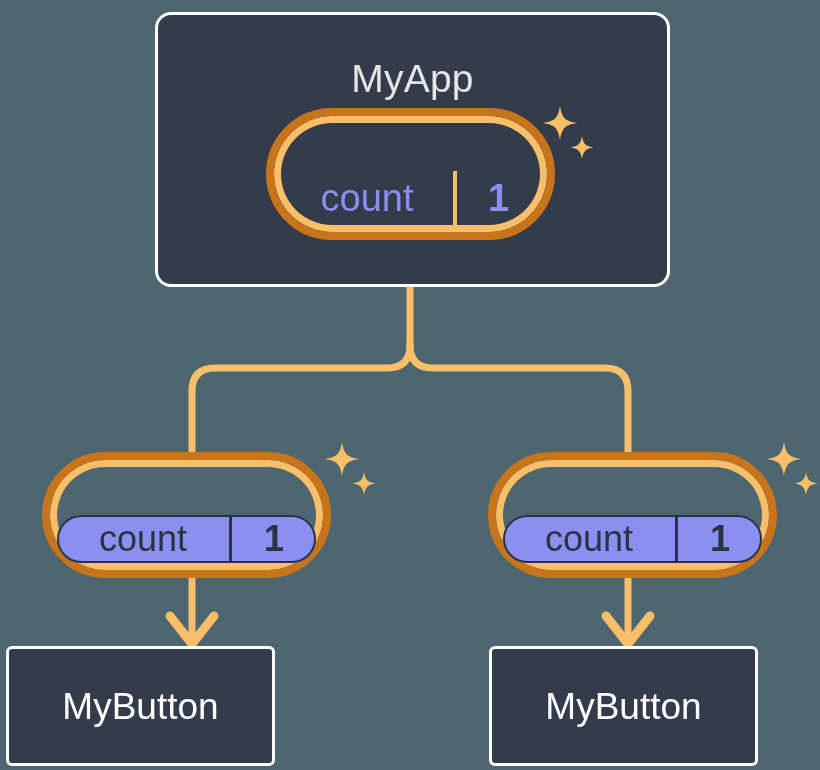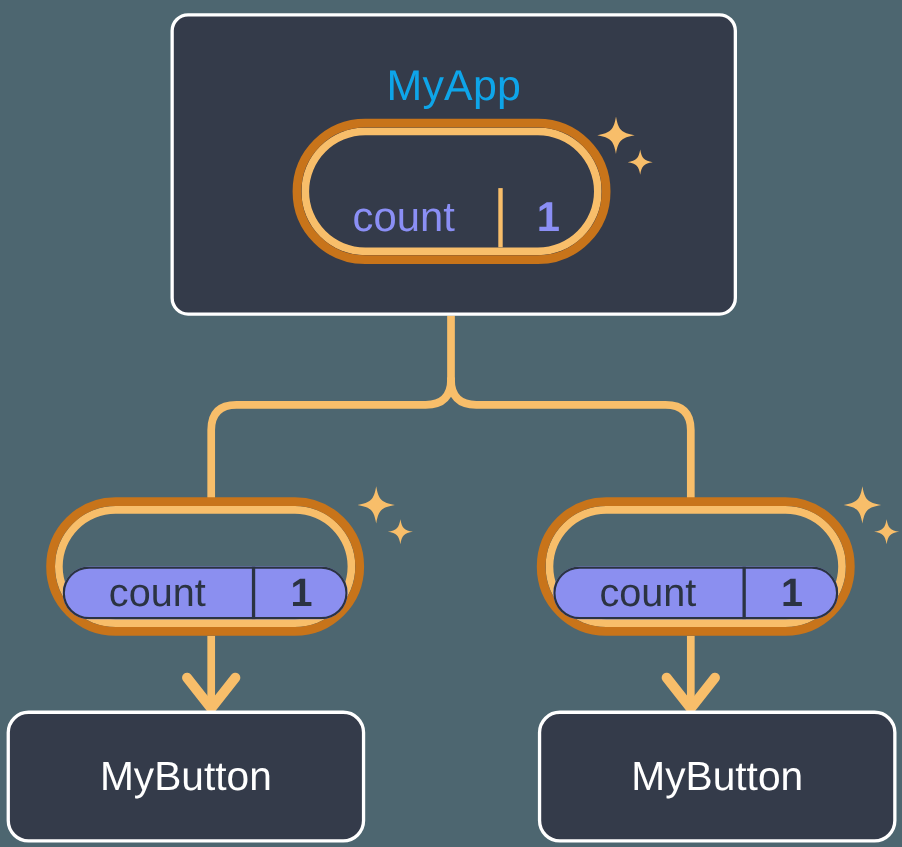--- a/index.html
+++ b/index.html
@@ -38,37 +38,37 @@
     border: 3px solid #ffffff;
     border-radius: 16px;
   }
   #myapp-box {
     left: 155px;
     top: 12px;
     width: 515px;
     height: 275px;
   }
   .comp-title {
-    color: #0ea5e9;
+    color: #e5e5e5;
     font-size: 39px;
     font-weight: 400;
     letter-spacing: 0.2px;
     text-align: center;
     line-height: 1;
   }
   #myapp-title {
     position: absolute;
     left: 0;
     right: 0;
     top: 44px;
   }
   .btn-box {
-    width: 326px;
+    width: 269px;
     height: 120px;
-    border-radius: 20px;
+    border-radius: 6px;
   }
   #mybutton-box-left  { left: 6px;   top: 646px; }
   #mybutton-box-right { left: 489px; top: 646px; }
   .btn-label {
     position: absolute;
     left: 0;
     right: 0;
     top: 50%;
     transform: translateY(-50%);
     color: #ffffff;

